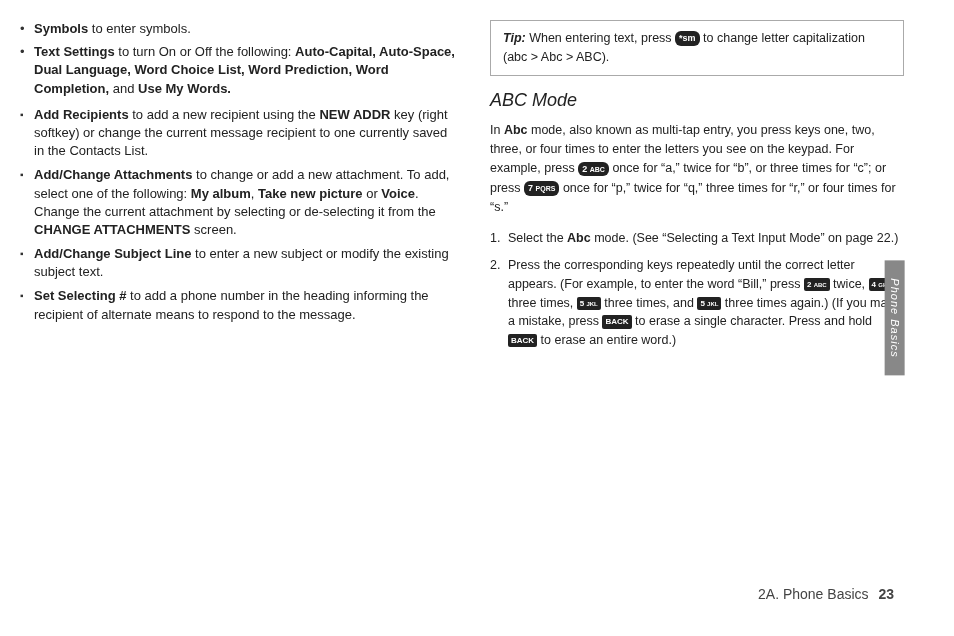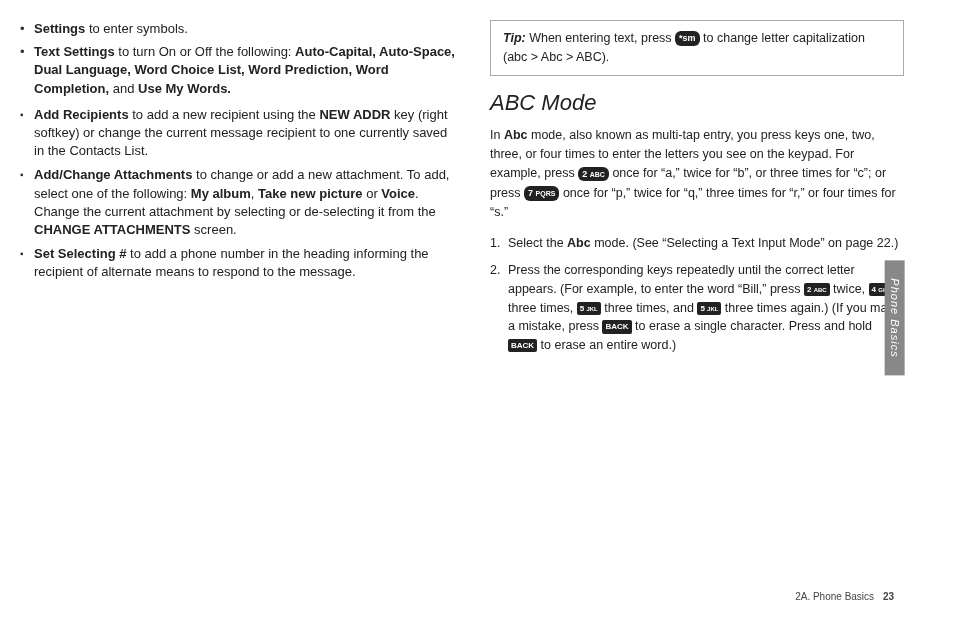--- a/index.html
+++ b/index.html
@@ -131,21 +131,21 @@
       font-weight: bold;
       padding: 1px 3px;
       border-radius: 2px;
       vertical-align: middle;
       line-height: 1.4;
       white-space: nowrap;
     }
 
     
     .section-title {
-      font-size: 22px;
+      font-size: 18px;
       font-style: italic;
       margin-bottom: 10px;
       color: #222;
       font-weight: normal;
       border-bottom: none;
     }
 
     .section-content {
       font-size: 12.5px;
       line-height: 1.55;
@@ -171,21 +171,21 @@
       left: 0;
       top: 0;
       font-weight: normal;
     }
 
     
     .page-footer {
       position: absolute;
       bottom: 14px;
       right: 50px;
-      font-size: 10px;
+      font-size: 14px;
       color: #444;
     }
 
     .page-footer span {
       font-weight: normal;
     }
 
     .page-footer .page-num {
       font-weight: bold;
       margin-left: 6px;
@@ -193,33 +193,36 @@
   </style>
 </head>
 <body>
 
 <div class="page-container">
 
   <div class="left-col">
 
     <ul class="bullet-list">
       <li>
-        <b>Settings</b> to enter symbols.
+        <b>Symbols</b> to enter symbols.
       </li>
       <li>
         <b>Text Settings</b> to turn On or Off the following: <b>Auto-Capital, Auto-Space, Dual Language, Word Choice List, Word Prediction, Word Completion,</b> and <b>Use My Words.</b>
       </li>
     </ul>
 
     <ul class="square-bullet-list">
       <li>
         <b>Add Recipients</b> to add a new recipient using the <b>NEW ADDR</b> key (right softkey) or change the current message recipient to one currently saved in the Contacts List.
       </li>
       <li>
         <b>Add/Change Attachments</b> to change or add a new attachment. To add, select one of the following: <b>My album</b>, <b>Take new picture</b> or <b>Voice</b>. Change the current attachment by selecting or de-selecting it from the <b>CHANGE ATTACHMENTS</b> screen.
+      </li>
+      <li>
+        <b>Add/Change Subject Line</b> to enter a new subject or modify the existing subject text.
       </li>
       <li>
         <b>Set Selecting #</b> to add a phone number in the heading informing the recipient of alternate means to respond to the message.
       </li>
     </ul>
   </div>
 
   <div class="right-col">
 
     <div class="tip-box">

